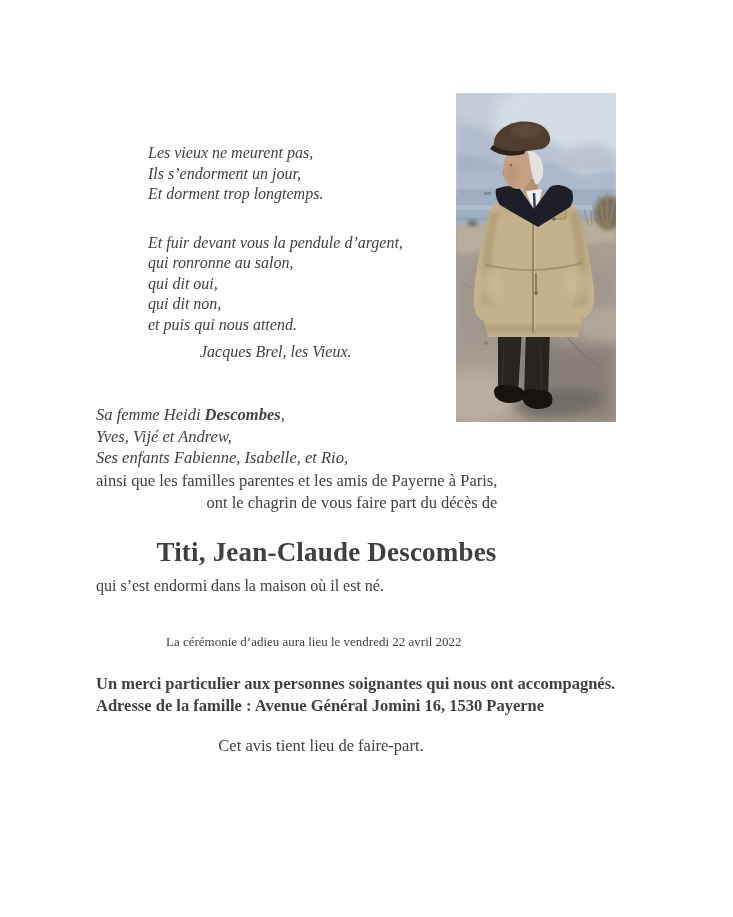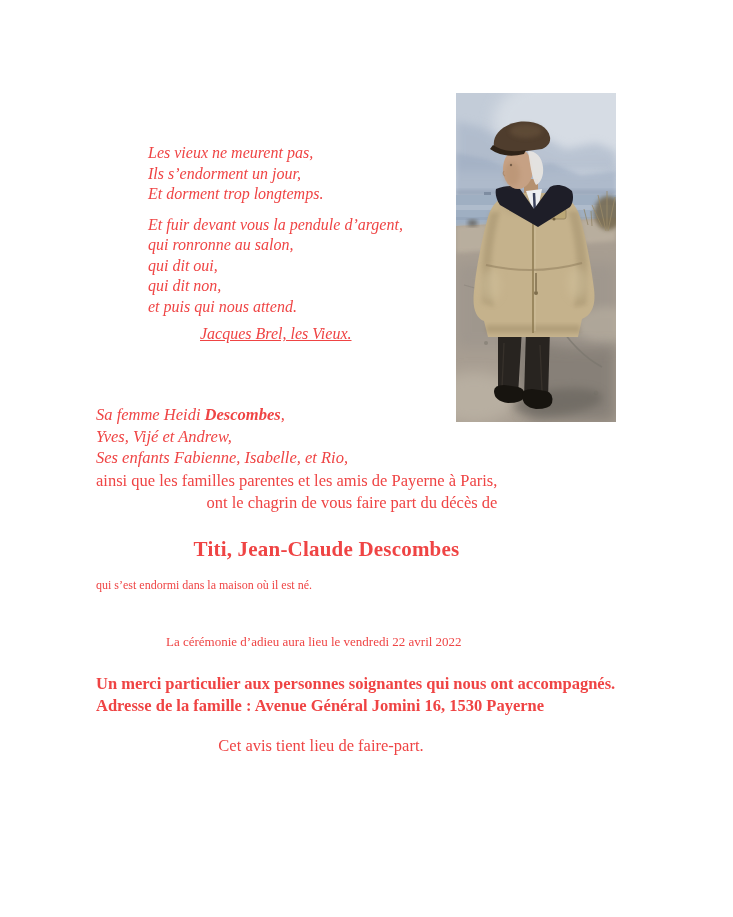--- a/index.html
+++ b/index.html
@@ -2,34 +2,34 @@
 <html><head>
 <meta charset="utf-8">
 <style>
   html, body { margin: 0; padding: 0; background: #ffffff; }
   .page {
     position: relative;
     width: 733px;
     height: 917px;
     background: #ffffff;
     font-family: "Liberation Serif", serif;
-    color: #ef4444;
+    color: #404040;
     overflow: hidden;
   }
   .poem {
     position: absolute;
     left: 148px;
     top: 143px;
     font-style: italic;
     font-size: 16px;
     line-height: 20.5px;
     white-space: nowrap;
   }
-  .poem .stanza2 { margin-top: 10px; }
-  .poem .attribution { margin-top: 7px; margin-left: 52px; text-decoration: underline; }
+  .poem .stanza2 { margin-top: 28px; }
+  .poem .attribution { margin-top: 7px; margin-left: 52px; }
   .photo {
     position: absolute;
     left: 456px;
     top: 93px;
     width: 160px;
     height: 329px;
     margin: 0;
     padding: 0;
     line-height: 0;
   }
@@ -51,29 +51,29 @@
     line-height: 21.5px;
     white-space: nowrap;
     text-align: right;
   }
   .deceased-title {
     position: absolute;
     left: 0;
     top: 537px;
     width: 653px;
     text-align: center;
-    font-size: 21px;
+    font-size: 27px;
     font-weight: bold;
     letter-spacing: 0.2px;
   }
   .passing {
     position: absolute;
     left: 96px;
     top: 575px;
-    font-size: 12px;
+    font-size: 16px;
     line-height: 21.5px;
     white-space: nowrap;
   }
   .ceremony {
     position: absolute;
     left: 150px;
     top: 631px;
     font-size: 13px;
     line-height: 21.5px;
     white-space: nowrap;

